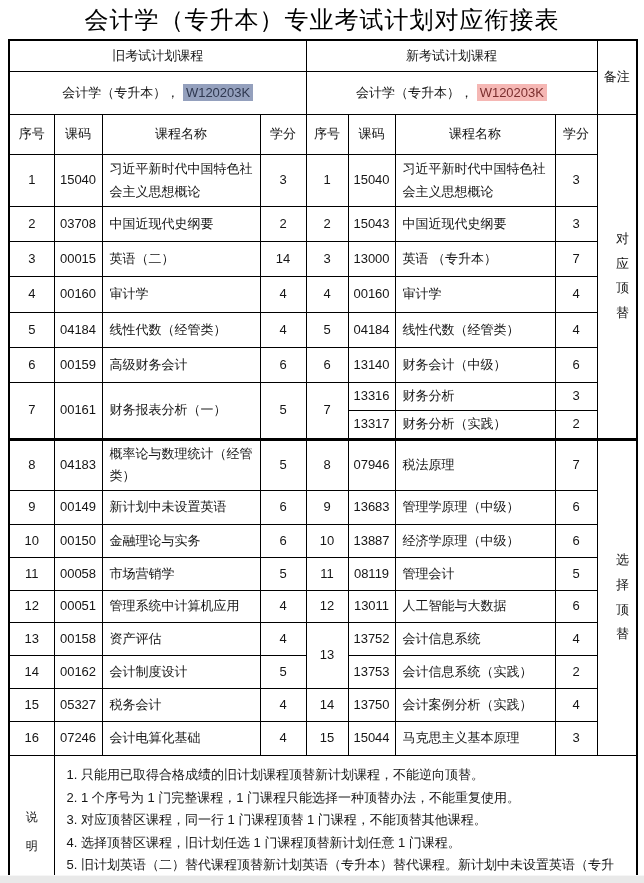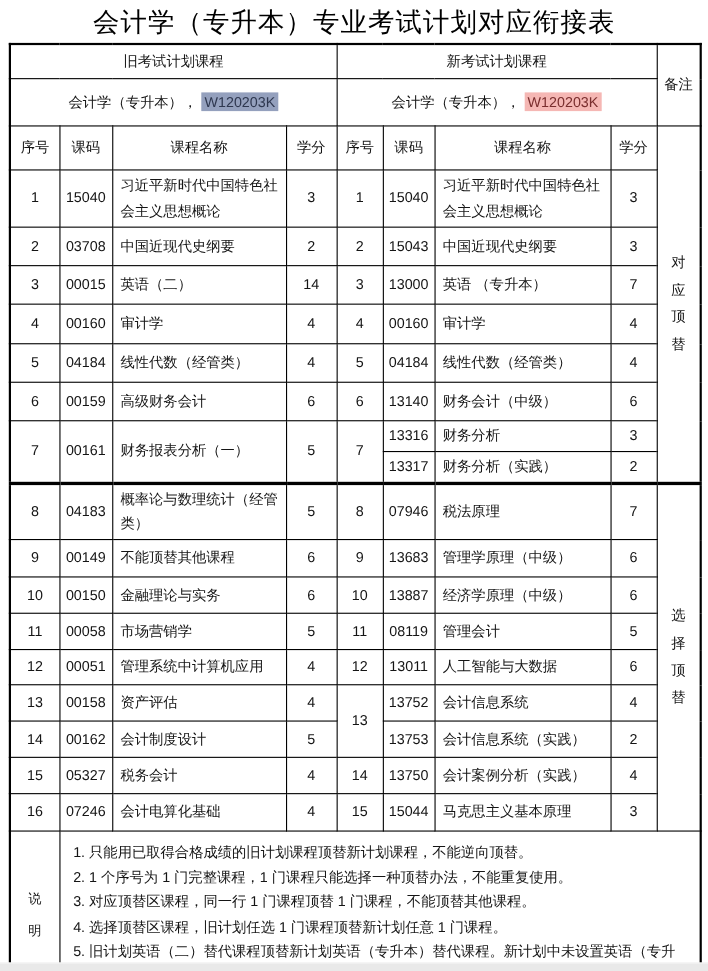--- a/index.html
+++ b/index.html
@@ -16,21 +16,21 @@
     border:2px solid #000;
   }
   td{
     border:1px solid #000;font-size:13px;text-align:center;vertical-align:middle;
     padding:2px 3px;color:#151515;line-height:1.55;
   }
   tr.h1row td{height:26px;}
   tr.h2row td{height:38px;}
   tr.colhdr td{height:35px;}
   td.name{text-align:left;padding:2px 7px;line-height:1.75;}
-  td.remark{padding:12px 7px;line-height:1.9;}
+  td.remark{padding:12px 7px;line-height:1.9;text-align:right;}
   tr.section-break td{border-top:3px solid #000;}
   .hl-old{background:var(--hl-old,#94a0bd);color:var(--hl-old-text,#2f3850);padding:1px 3px;}
   .hl-new{background:var(--hl-new,#f5b7b4);color:var(--hl-new-text,#7a2e2e);padding:1px 3px;}
   td.note-label{padding:2px 6px;}
   .vlabel{width:1em;margin:0 auto;word-break:break-all;line-height:2.4;font-size:12px;}
   td.notes{text-align:left;padding:8px 12px;}
   td.notes div{line-height:22.5px;font-size:13px;}
   .bottom-strip{
     position:absolute;left:0;bottom:0;width:644px;height:7px;
     background:#e9e9e9;border-top:1px solid #f6f6f6;
@@ -156,21 +156,21 @@
         <td>5</td>
         <td>8</td>
         <td>07946</td>
         <td class="name">税法原理</td>
         <td>7</td>
         <td rowspan="9" class="remark">选择顶替</td>
       </tr>
       <tr style="height: 34px;">
         <td>9</td>
         <td>00149</td>
-        <td class="name">不能顶替其他课程</td>
+        <td class="name">新计划中未设置英语</td>
         <td>6</td>
         <td>9</td>
         <td>13683</td>
         <td class="name">管理学原理（中级）</td>
         <td>6</td>
       </tr>
       <tr style="height: 33px;">
         <td>10</td>
         <td>00150</td>
         <td class="name">金融理论与实务</td>

